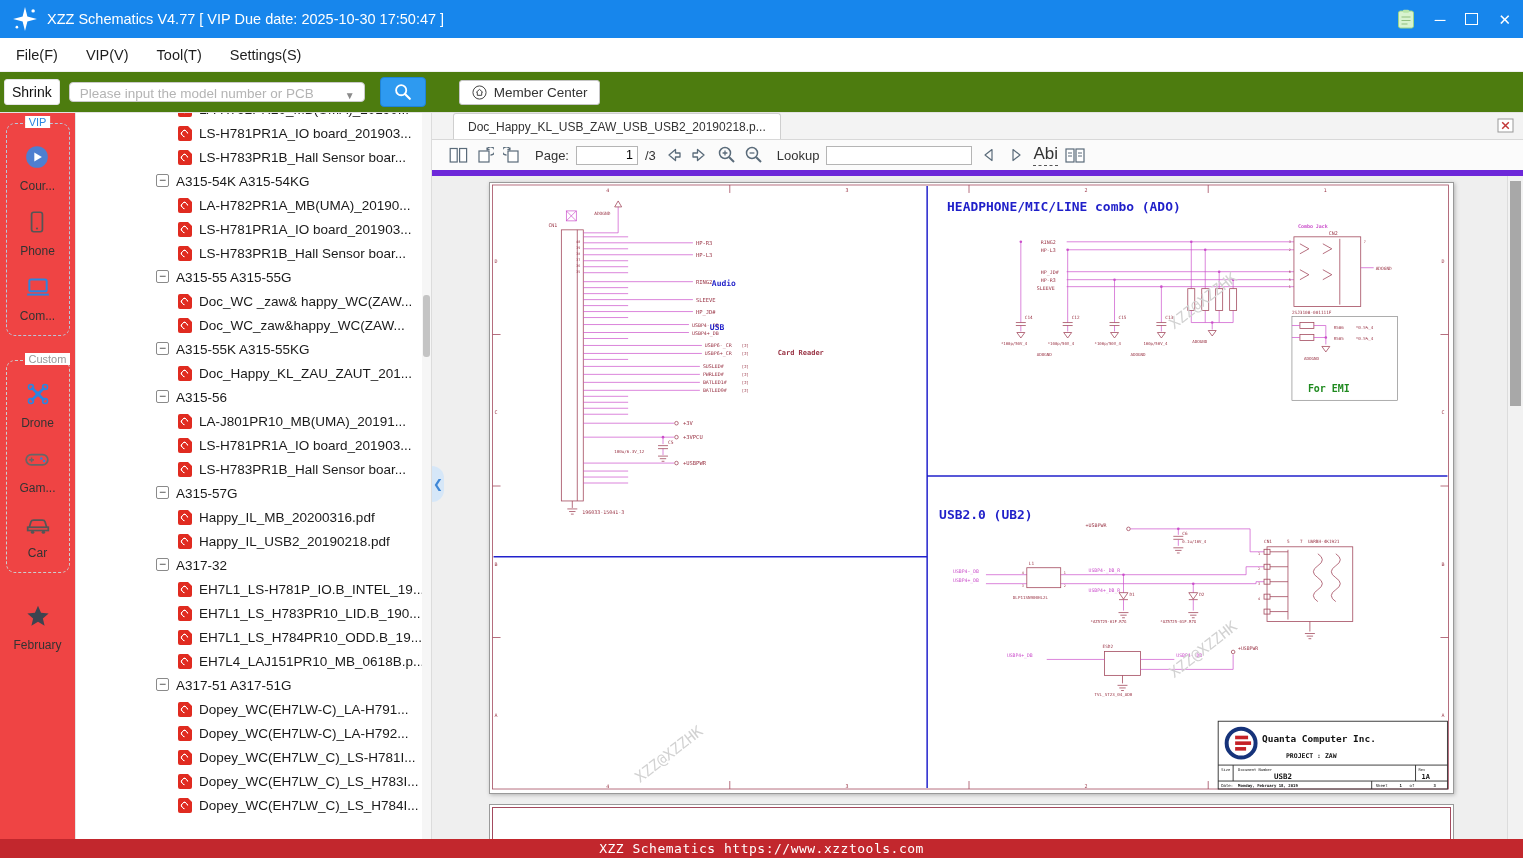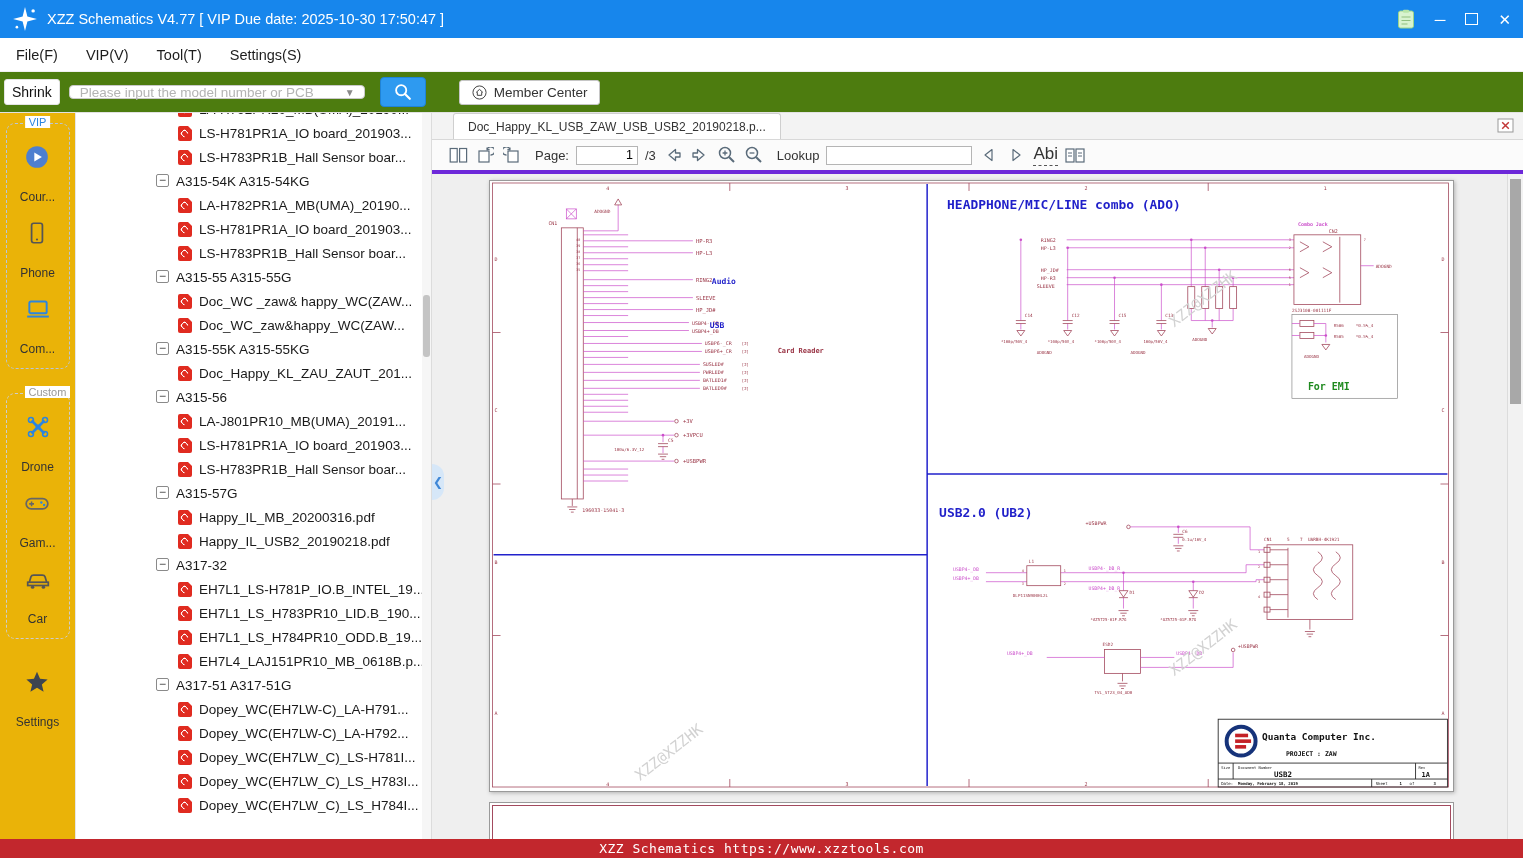--- a/index.html
+++ b/index.html
@@ -14,41 +14,41 @@
   .winbtn{color:#fff;font-size:15px;cursor:pointer;line-height:1}
   .maxbox{width:11px;height:10px;border:1.6px solid #fff;display:inline-block}
   
   .menubar{flex:0 0 33px;display:flex;align-items:center;padding-left:16px;gap:28px;
            font-size:14.5px;color:#1d1d1d;background:#fff;border-bottom:1px solid #f0f0f0}
   .menu-item{cursor:pointer}
   
   .toolbar{flex:0 0 40px;display:flex;align-items:center;padding-left:4px;background:#4d7c0f;border-bottom:1px solid #e2e2e2}
   .shrink-btn{font-size:14px;color:#111;background:#fff;border:1px solid #e4e4e4;border-radius:3px;
               padding:4px 7px;margin-right:9px;cursor:pointer}
-  .search-wrap{width:296px;height:14px;border:1px solid #c9c9c9;border-radius:4px;display:flex;
-               align-items:center;background:#fff;box-sizing:border-box}
+  .search-wrap{width:296px;height:20px;border:1px solid #c9c9c9;border-radius:4px;display:flex;
+               align-items:flex-end;background:#fff;box-sizing:border-box}
   .search-wrap input{border:none;outline:none;flex:1;font-size:13.5px;padding:0 10px;color:#333;background:transparent;font-family:inherit}
   .search-wrap input::placeholder{color:#b4b4b4}
   .chev{color:#8a8a8a;margin-right:9px;font-size:10px}
   .search-btn{width:46px;height:30px;background:#2e9af0;border:1px solid #1f83d6;border-radius:4px;
               margin-left:15px;display:flex;align-items:center;justify-content:center;cursor:pointer}
   .member-btn{margin-left:33px;height:25px;padding:0 12px;border:1px solid #c6c6c6;border-radius:3px;
               background:#fff;display:flex;align-items:center;gap:7px;font-size:13.5px;color:#333;cursor:pointer}
   
   .content{flex:1;display:flex;min-height:0}
   .sidebar{flex:0 0 75px;border-right:1px solid #e6e6e6;padding-top:10px;display:flex;
-           flex-direction:column;align-items:center;background:#eab308}
+           flex-direction:column;align-items:center;background:#ef4444}
   .sgroup{position:relative;width:62px;border:1px dashed #b9c6d9;border-radius:9px;
           padding:12px 0 4px;margin-bottom:24px;display:flex;flex-direction:column;align-items:center}
   .sgroup.custom{border-color:#cdcdcd}
   .glabel{position:absolute;top:-8px;background:#fff;padding:0 4px;font-size:11px}
   .vipg .glabel{color:#2b85e0;left:50%;transform:translateX(-50%)}
   .custom .glabel{color:#999;left:18px}
   .side-item{display:flex;flex-direction:column;align-items:center;margin:8px 0;cursor:pointer}
-  .side-item .lbl{font-size:12px;color:#333;margin-top:16px;white-space:nowrap}
+  .side-item .lbl{font-size:12px;color:#333;margin-top:5px;white-space:nowrap}
   .fav{margin-top:6px}
   
   .treepanel{flex:0 0 355px;position:relative;border-right:1px solid #dcdcdc;overflow:hidden;background:#fff}
   .tree{margin-top:-11px}
   .trow{height:24px;display:flex;font-size:13.5px;color:#1a1a1a;white-space:nowrap;cursor:pointer}
   .tf{padding-left:80px}
   .tp{padding-left:102px}
   .trow.sel{color:#5163cf}
   .fold-ic{width:13px;height:13px;flex:0 0 13px;border:1px solid #8a8a8a;border-radius:2px;font-size:12px;
            line-height:10px;text-align:center;color:#444;margin-right:7px;box-sizing:border-box;background:#fff}
@@ -58,21 +58,21 @@
   .pdf-ic::after{content:"";position:absolute;right:0;top:0;border-left:4px solid transparent;border-top:4px solid #fff}
   .tree-scroll{position:absolute;right:0;top:0;bottom:0;width:9px;background:#f6f6f6}
   .tree-thumb{position:absolute;top:182px;left:1px;width:7px;height:62px;background:#c4c4c4;border-radius:3px}
   
   .viewer{flex:1;display:flex;flex-direction:column;min-width:0;background:#fff;position:relative}
   .tabbar{flex:0 0 26px;background:#f3f3f3;border-bottom:1px solid #d8d8d8;display:flex;align-items:flex-end;position:relative}
   .tab{height:25px;background:#fff;border:1px solid #cfcfcf;border-bottom:none;display:flex;align-items:center;
        padding:0 14px;font-size:12px;color:#333;margin-left:21px;border-radius:3px 3px 0 0;cursor:pointer}
   .closeall{position:absolute;right:9px;top:5px;cursor:pointer;display:flex}
   .pdfbar{flex:0 0 30px;display:flex;align-items:center;gap:7px;padding-left:16px;
-          border-bottom:4px solid #6d28d9;background:#fbfbfb;font-size:13px;color:#333}
+          border-bottom:6px solid #6d28d9;background:#fbfbfb;font-size:13px;color:#333}
   .ticon{width:20px;height:20px;display:flex;align-items:center;justify-content:center;cursor:pointer}
   .plabel{margin-left:6px}
   .page-input{width:62px;height:19px;border:1px solid #b5b5b5;text-align:right;font-size:12.5px;
               padding-right:4px;box-sizing:border-box;font-family:inherit}
   .lookup-input{width:146px;height:19px;border:1px solid #b5b5b5;font-size:12.5px;padding:0 4px;
                 box-sizing:border-box;font-family:inherit}
   .abi{border-bottom:1px dashed #555;padding-bottom:1px;font-size:17px;cursor:pointer}
   .pdfarea{flex:1;position:relative;background:#efefef;overflow:hidden}
   .page1{position:absolute;left:57px;top:6px;width:963px;height:610px;background:#fff;
          border:1px solid #9a9a9a;box-shadow:1px 1px 4px rgba(0,0,0,.25)}
@@ -208,21 +208,21 @@
                 <circle cx="7" cy="19.5" r="1.6" fill="#555"></circle>
                 <circle cx="17" cy="19.5" r="1.6" fill="#555"></circle>
               </svg></span>
             <span class="lbl">Car</span>
           </div>
         </div>
         <div class="side-item fav">
           <span><svg viewBox="0 0 24 24" width="26" height="26">
               <path d="M12,2.5 L14.8,9 L21.8,9.6 L16.5,14.2 L18.1,21 L12,17.4 L5.9,21 L7.5,14.2 L2.2,9.6 L9.2,9 Z" fill="#3d4450"></path>
             </svg></span>
-          <span class="lbl">Settings</span>
+          <span class="lbl">February</span>
         </div>
       </div>
 
     <div class="treepanel">
       <div class="tree">
           <div class="trow tp">
             <span class="pdf-ic"></span>
             <span class="tlabel">LA-H792PR20_MB(UMA)_20190...</span>
           </div>
           <div class="trow tp">

